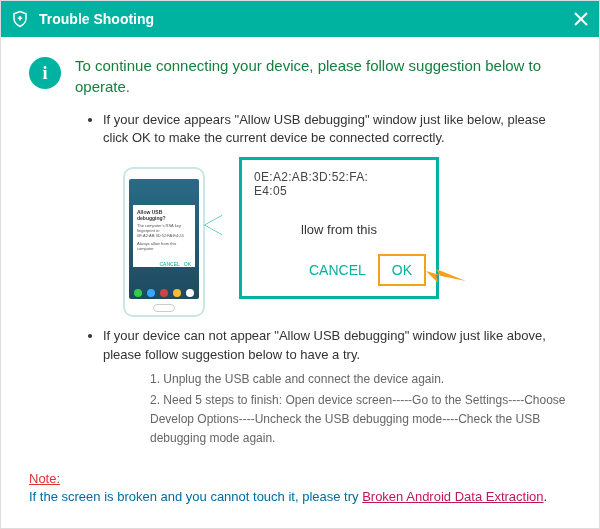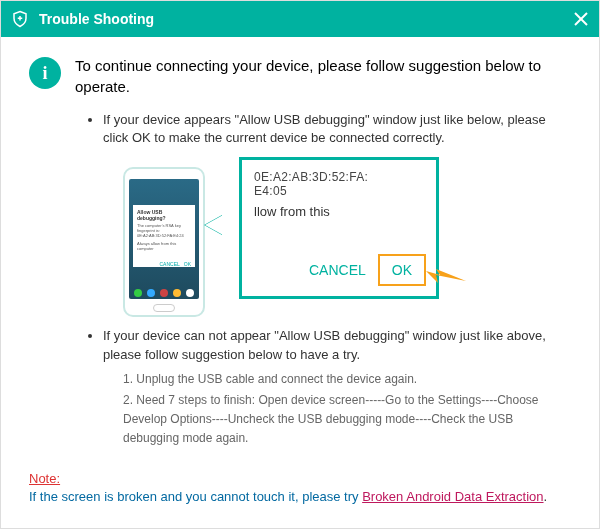--- a/index.html
+++ b/index.html
@@ -5,43 +5,43 @@
   * { box-sizing: border-box; margin: 0; padding: 0; }
   body { font-family: Arial, sans-serif; font-size: 13px; color: #333; background: #fff; width: 600px; height: 529px; overflow: hidden; }
   .dialog { width: 600px; height: 529px; border: 1px solid #ddd; display: flex; flex-direction: column; }
   .titlebar { background: #00b2a0; color: #fff; height: 36px; display: flex; align-items: center; padding: 0 10px; }
   .title-icon { width: 18px; height: 18px; margin-right: 10px; display: inline-flex; align-items: center; justify-content: center; }
   .title-text { font-size: 14px; font-weight: bold; flex: 1; }
   .close { width: 16px; height: 16px; cursor: pointer; display: flex; align-items: center; justify-content: center; }
   .body { padding: 18px 28px 10px 28px; flex: 1; overflow: hidden; }
   .heading-row { display: flex; align-items: flex-start; }
   .info-icon { width: 32px; height: 32px; border-radius: 50%; background: #00b2a0; color: #fff; display: flex; align-items: center; justify-content: center; font-size: 18px; font-weight: bold; font-family: Georgia, serif; flex-shrink: 0; margin-right: 14px; margin-top: 2px; }
-  .heading-text { font-size: 15px; color: #000000; line-height: 1.4; }
+  .heading-text { font-size: 15px; color: #15803d; line-height: 1.4; }
   ul.top { list-style: disc; margin-left: 74px; margin-top: 14px; }
   ul.top > li { margin-bottom: 10px; }
   .li-text { font-size: 13px; line-height: 1.4; color: #333; }
   .illus { margin: 10px 0 10px 20px; width: 300px; height: 160px; position: relative; }
   .phone { position: absolute; left: 0; top: 10px; width: 82px; height: 150px; border: 2px solid #c9e8e4; border-radius: 10px; background: #fff; }
   .phone-screen { position: absolute; top: 10px; left: 4px; right: 4px; bottom: 16px; background: linear-gradient(#2a6a86, #1e4a5e); border-radius: 2px; overflow: hidden; }
   .phone-home { position: absolute; bottom: 3px; left: 50%; transform: translateX(-50%); width: 22px; height: 8px; border: 1px solid #ccc; border-radius: 4px; }
   .phone-popup { position: absolute; top: 26px; left: 4px; right: 4px; height: 62px; background: #fff; padding: 4px; font-size: 4px; color: #555; }
   .phone-popup .pt { font-size: 5px; font-weight: bold; color: #333; margin-bottom: 2px; }
   .phone-popup .pb { display: flex; justify-content: flex-end; gap: 4px; font-size: 5px; color: #0aa; margin-top: 10px; }
   .phone-dock { position: absolute; bottom: 0; left: 0; right: 0; height: 12px; display: flex; justify-content: space-around; align-items: center; padding: 0 2px; }
   .dock-ic { width: 8px; height: 8px; border-radius: 50%; }
   .popup-big { position: absolute; left: 116px; top: 0; width: 200px; height: 142px; border: 3px solid #00b2a0; background: #fff; padding: 10px 12px; }
   .popup-mac { font-size: 12px; color: #444; letter-spacing: 0.3px; }
-  .popup-allow { font-size: 13px; color: #333; margin-top: 6px; }
+  .popup-allow { font-size: 13px; color: #333; margin-top: 24px; text-align: center; }
   .popup-btns { position: absolute; bottom: 10px; right: 10px; display: flex; align-items: center; gap: 8px; }
   .btn-cancel { color: #00b2a0; font-size: 14px; font-weight: 500; padding: 6px 4px; }
   .btn-ok { color: #00b2a0; font-size: 14px; font-weight: 500; padding: 6px 12px; border: 2px solid #f7a11a; }
   .arrow { position: absolute; right: -30px; bottom: 8px; }
   .callout-tail { position: absolute; left: 82px; top: 58px; width: 0; height: 0; border-top: 10px solid transparent; border-bottom: 10px solid transparent; border-right: 18px solid #fff; filter: drop-shadow(-1px 0 0 #00b2a0); }
   .sub-steps { margin-left: 20px; margin-top: 6px; font-size: 12px; color: #666; line-height: 1.6; }
-  .sub-steps div { margin-bottom: 2px; }
+  .sub-steps div { margin-bottom: 2px; margin-left: 27px; }
   .note-row { padding: 0 28px 0 28px; font-size: 13px; line-height: 1.4; margin-top: auto; margin-bottom: 22px; }
   .note-label { color: #d33; text-decoration: underline; }
   .note-text { color: #0369a1; }
   .link { color: #be185d; text-decoration: underline; cursor: pointer; }
 </style>
 </head>
 <body>
 
 <div class="dialog">
   <div class="titlebar">
@@ -112,21 +112,21 @@
                 </svg>
             </span>
           </div>
         </div>
       </li>
 
       <li>
         <div class="li-text">If your device can not appear "Allow USB debugging" window just like above, please follow suggestion below to have a try.</div>
         <div class="sub-steps">
           <div>1. Unplug the USB cable and connect the device again.</div>
-          <div>2. Need 7 steps to finish: Open device screen-----Go to the Settings----Choose Develop Options----Uncheck the USB debugging mode----Check the USB debugging mode again.</div>
+          <div>2. Need 5 steps to finish: Open device screen-----Go to the Settings----Choose Develop Options----Uncheck the USB debugging mode----Check the USB debugging mode again.</div>
         </div>
       </li>
     </ul>
   </div>
 
   <div class="note-row">
     <span class="note-label">Note:</span><br>
     <span class="note-text">If the screen is broken and you cannot touch it, please try </span><a class="link">Broken Android Data Extraction</a><span>.</span>
   </div>
 </div>

